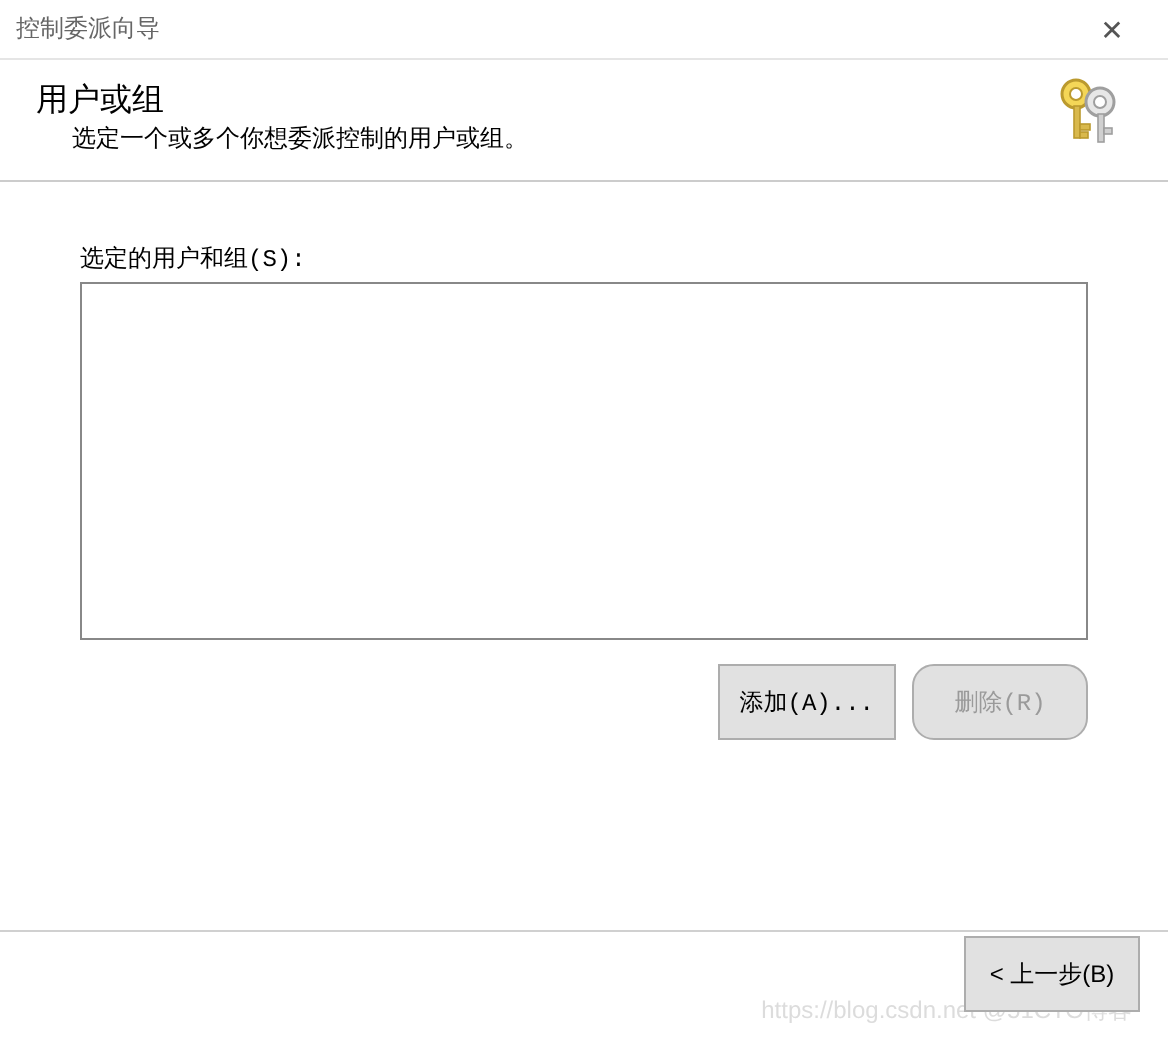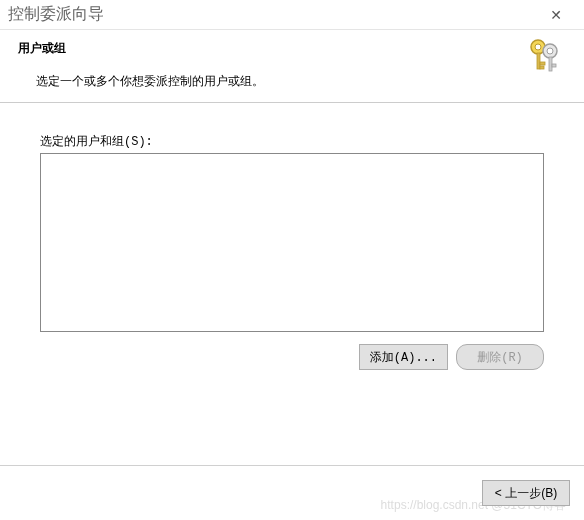--- a/index.html
+++ b/index.html
@@ -16,46 +16,46 @@
       height: 30px;
       display: flex;
       align-items: center;
       padding: 0 8px;
       background: #fff;
       border-bottom: 1px solid #e5e5e5;
     }
     .titlebar .title {
       flex: 1;
       color: #666;
-      font-size: 16px;
+      font-size: 12px;
     }
     .titlebar .close-btn {
       width: 40px;
       height: 30px;
       display: flex;
       align-items: center;
       justify-content: center;
       cursor: pointer;
       color: #555;
       font-size: 14px;
     }
     .header-area {
       padding: 10px 12px 12px 12px;
       position: relative;
       border-bottom: 1px solid #ccc;
     }
     .header-area .heading {
-      font-weight: bold;
-      font-size: 12px;
+      font-weight: normal;
+      font-size: 16px;
       color: #000;
       margin-left: 6px;
     }
     .header-area .subtitle {
       margin-left: 24px;
-      margin-top: 16px;
+      margin-top: 0;
       color: #000;
     }
     .keys-icon {
       position: absolute;
       right: 18px;
       top: 6px;
     }
     .main-content {
       padding: 30px 40px 10px 40px;
       font-family: Liberation Mono, monospace;
@@ -71,21 +71,21 @@
       background: #fff;
     }
     .btn-row {
       display: flex;
       justify-content: flex-end;
       gap: 8px;
       margin-top: 12px;
     }
     .btn {
       min-width: 88px;
-      height: 26px;
+      height: 38px;
       border: 1px solid #adadad;
       background: #e1e1e1;
       font-size: 12px;
       font-family: inherit;
       cursor: pointer;
       padding: 0 10px;
     }
     .btn:disabled {
       color: #9a9a9a;
       cursor: default;

